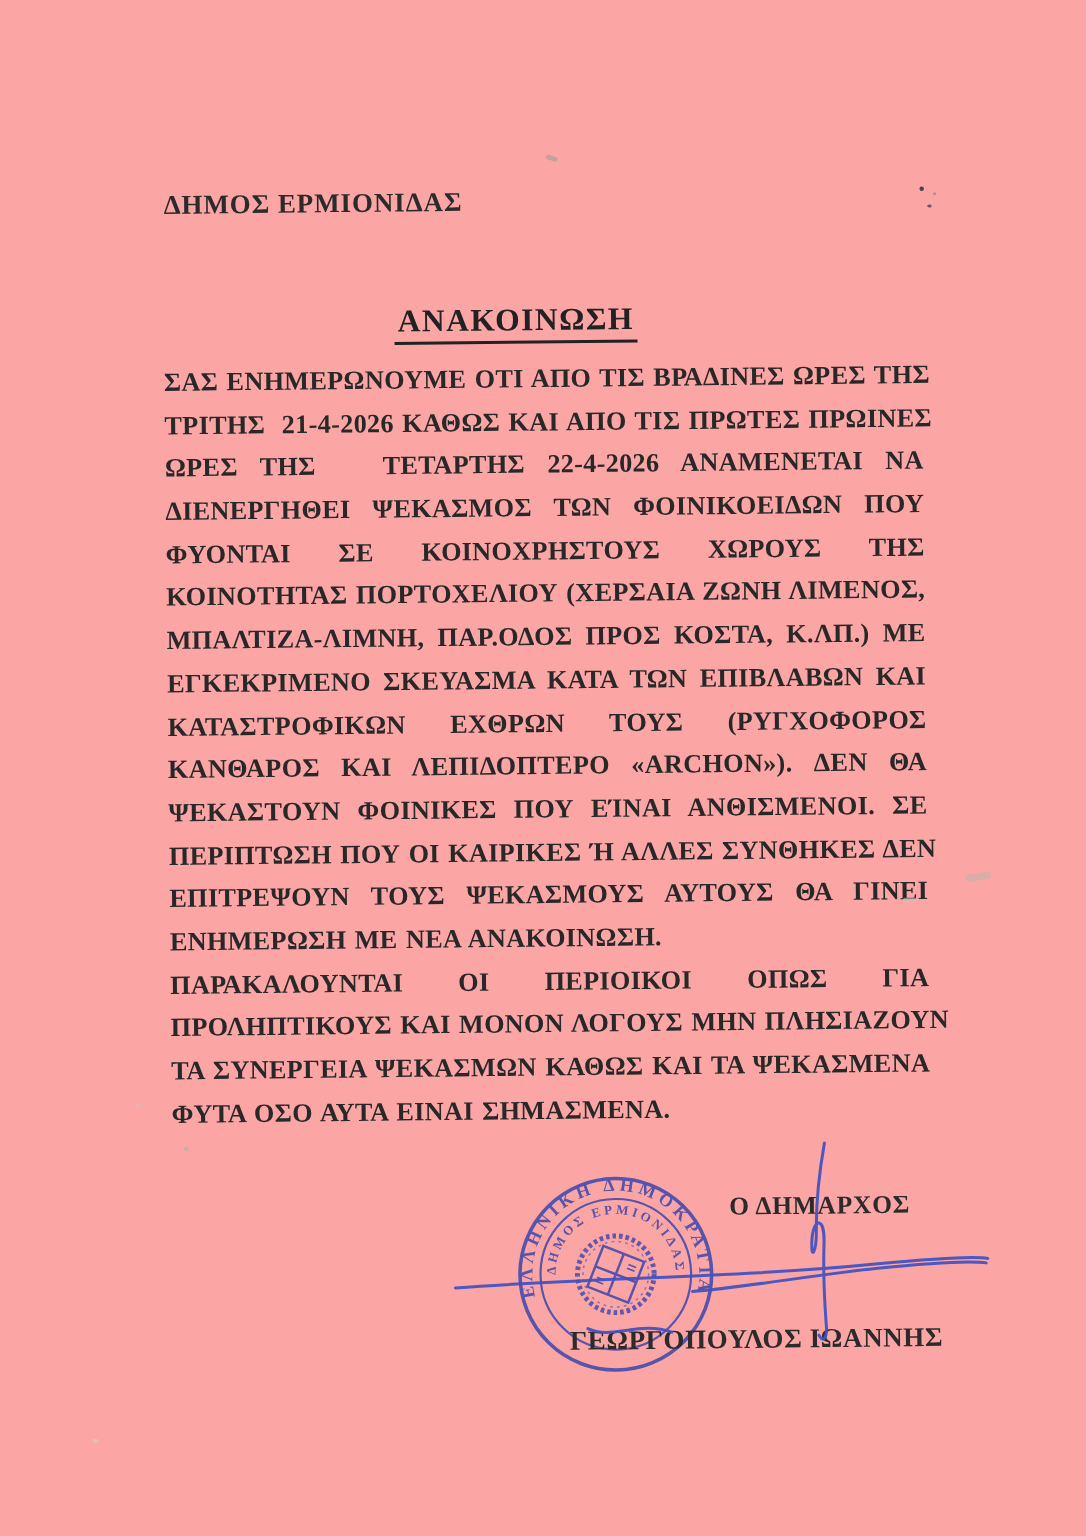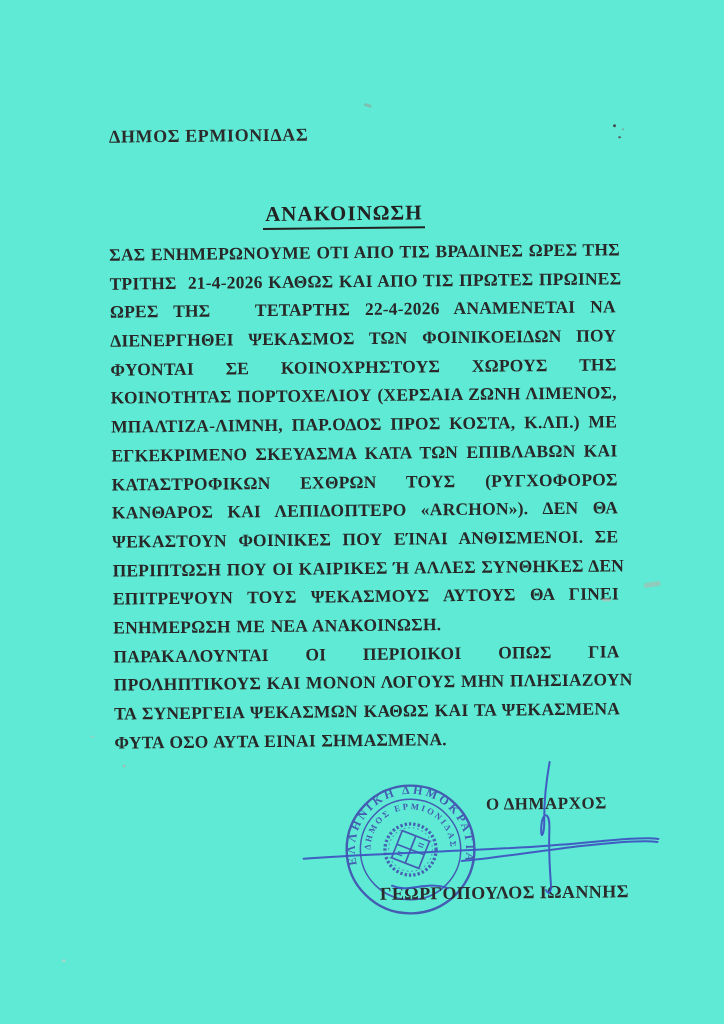--- a/index.html
+++ b/index.html
@@ -1,18 +1,18 @@
 <!DOCTYPE html>
 <html><head>
 <meta charset="utf-8">
 <style>
   html,body{margin:0;padding:0;background:#e8e8e8;}
   .page{
     position:relative;width:724px;height:1024px;margin:0 auto;
-    background:#5eead4;overflow:hidden;
+    background:#fca5a5;overflow:hidden;
     font-family:"Liberation Serif","DejaVu Serif",serif;
     color:#262626;
   }
   .scan{position:absolute;inset:0;transform:rotate(-0.6deg);transform-origin:50% 50%;}
 
   .letterhead{
     position:absolute;left:113px;top:124px;
     font-size:18px;font-weight:bold;letter-spacing:.6px;color:#2b2b2b;
   }
   .title{

